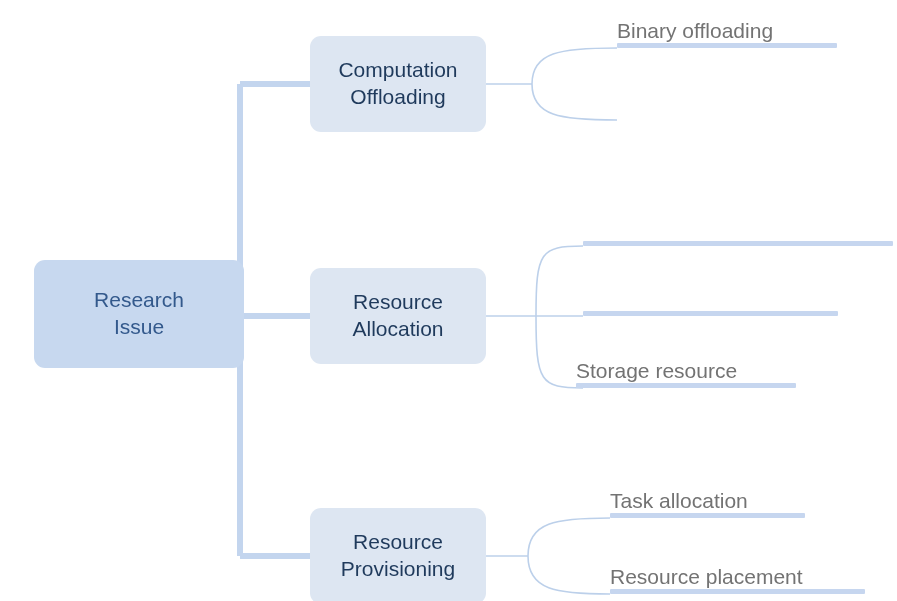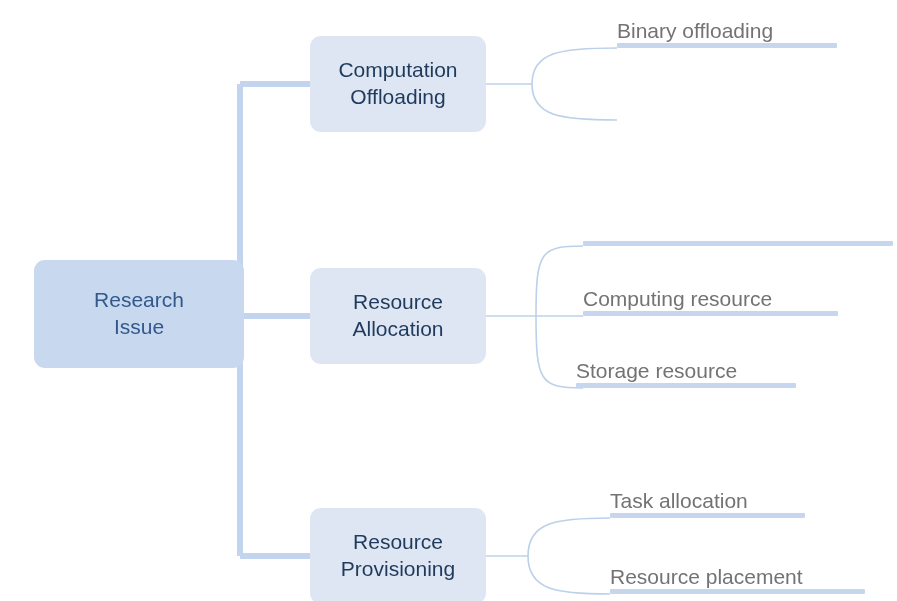--- a/index.html
+++ b/index.html
@@ -118,21 +118,20 @@
     <span class="leaf-label">Binary offloading</span>
     <span class="leaf-bar" style="width:220px;"></span>
   </div>
 
 
   <div class="leaf" style="left:583px; top:198px; width:310px; height:48px;">
     <span class="leaf-bar" style="width:310px;"></span>
   </div>
 
   <div class="leaf" style="left:583px; top:268px; width:255px; height:48px;">
-    <span class="leaf-label">Computing resource</span>
     <span class="leaf-bar" style="width:255px;"></span>
   </div>
 
   <div class="leaf" style="left:576px; top:340px; width:220px; height:48px;">
     <span class="leaf-label">Storage resource</span>
     <span class="leaf-bar" style="width:220px;"></span>
   </div>
 
   <div class="leaf" style="left:610px; top:546px; width:255px; height:48px;">
     <span class="leaf-label">Resource placement</span>

